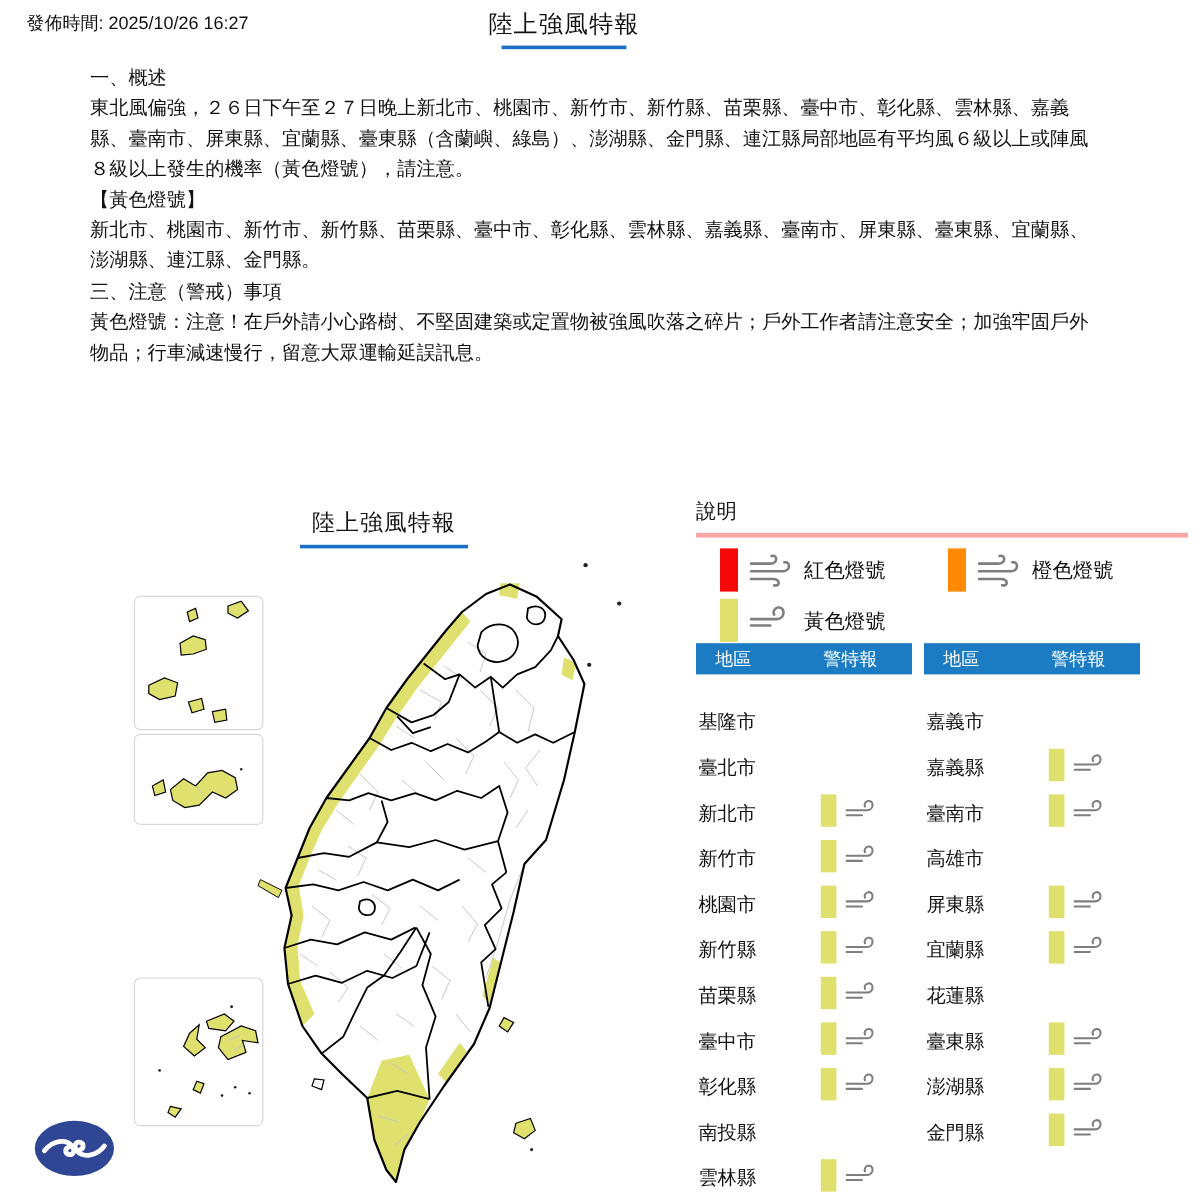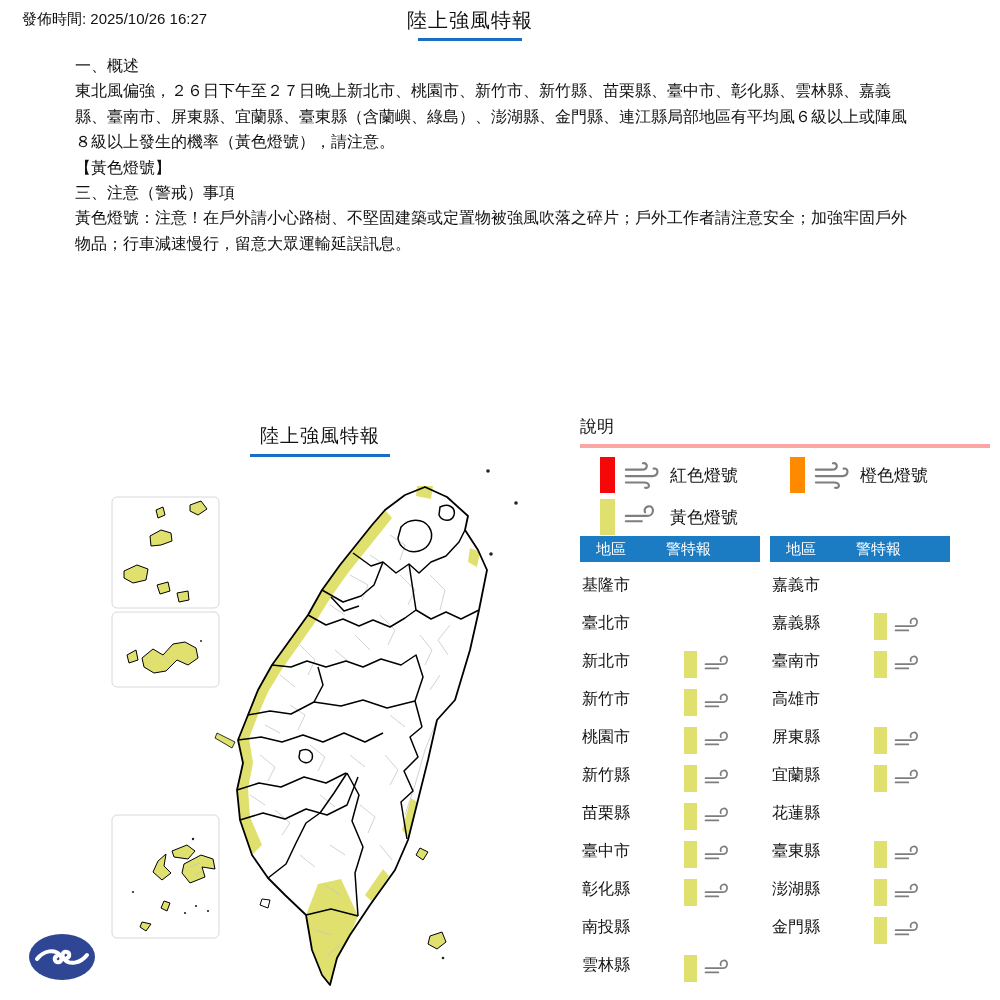--- a/index.html
+++ b/index.html
@@ -24,44 +24,45 @@
   .chip{width:15px;height:36px;flex:none;}
   .chip-red{background:#f60808;}
   .chip-orange{background:#ff8a00;}
   .chip-yellow{background:#dfe06e;}
   .legend-item svg{width:44px;height:32px;margin:0 4px 0 7px;flex:none;}
   .legend-label{font-size:17px;}
   
   .wtable{position:absolute;top:121px;width:180px;}
   .wtable.left{left:0;}
   .wtable.right{left:190px;}
-  .thead{height:26px;background:#1b7cc4;color:#fff;display:flex;align-items:center;font-size:15px;}
+  .thead{height:26px;background:#1b7cc4;color:#fff;display:flex;align-items:center;font-size:15px;gap:20px;}
   .thead .h-region{margin-left:16px;width:70px;}
   .tbody{margin-top:13px;}
-  .trow{height:38px;display:flex;align-items:flex-start;font-size:16px;}
+  .trow{height:38px;display:flex;align-items:flex-end;font-size:16px;}
   .trow .region{width:102px;margin-left:2px;}
   .badge{display:flex;align-items:center;}
   .badge .mini-chip{width:13px;height:27px;background:#dfe06e;margin-right:6px;}
   .badge svg{width:34px;height:26px;}
   
   .logo{position:absolute;left:27px;top:930px;width:70px;height:54px;}
 </style>
 </head>
 <body>
 
 <div class="page">
 
   <span class="publish">發佈時間: 2025/10/26 16:27</span>
   <div class="main-title">陸上強風特報</div>
   <div class="main-title-underline"></div>
 
   <div class="bulletin">
     <div>一、概述</div>
     <div>東北風偏強，２６日下午至２７日晚上新北市、桃園市、新竹市、新竹縣、苗栗縣、臺中市、彰化縣、雲林縣、嘉義縣、臺南市、屏東縣、宜蘭縣、臺東縣（含蘭嶼、綠島）、澎湖縣、金門縣、連江縣局部地區有平均風６級以上或陣風８級以上發生的機率（黃色燈號），請注意。</div>
     <div>【黃色燈號】</div>
+    <div>新北市、桃園市、新竹市、新竹縣、苗栗縣、臺中市、彰化縣、雲林縣、嘉義縣、臺南市、屏東縣、臺東縣、宜蘭縣、澎湖縣、連江縣、金門縣。</div>
     <div>三、注意（警戒）事項</div>
     <div>黃色燈號：注意！在戶外請小心路樹、不堅固建築或定置物被強風吹落之碎片；戶外工作者請注意安全；加強牢固戶外物品；行車減速慢行，留意大眾運輸延誤訊息。</div>
   </div>
 
   <div class="map-title">陸上強風特報</div>
   <svg class="mapsvg" viewBox="0 0 460 585">
 
     <g>
       <rect x="12" y="82" width="107" height="111" rx="5" fill="#fff" stroke="#d8d8d8"></rect>
       <g fill="#dfe06e" stroke="#000" stroke-width="1">

